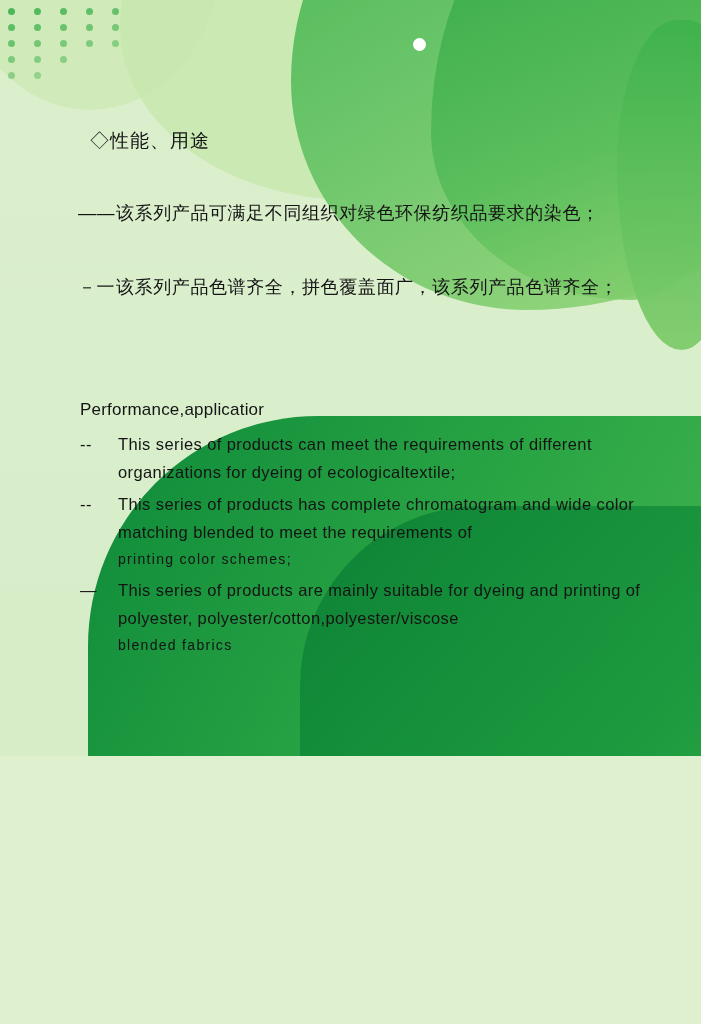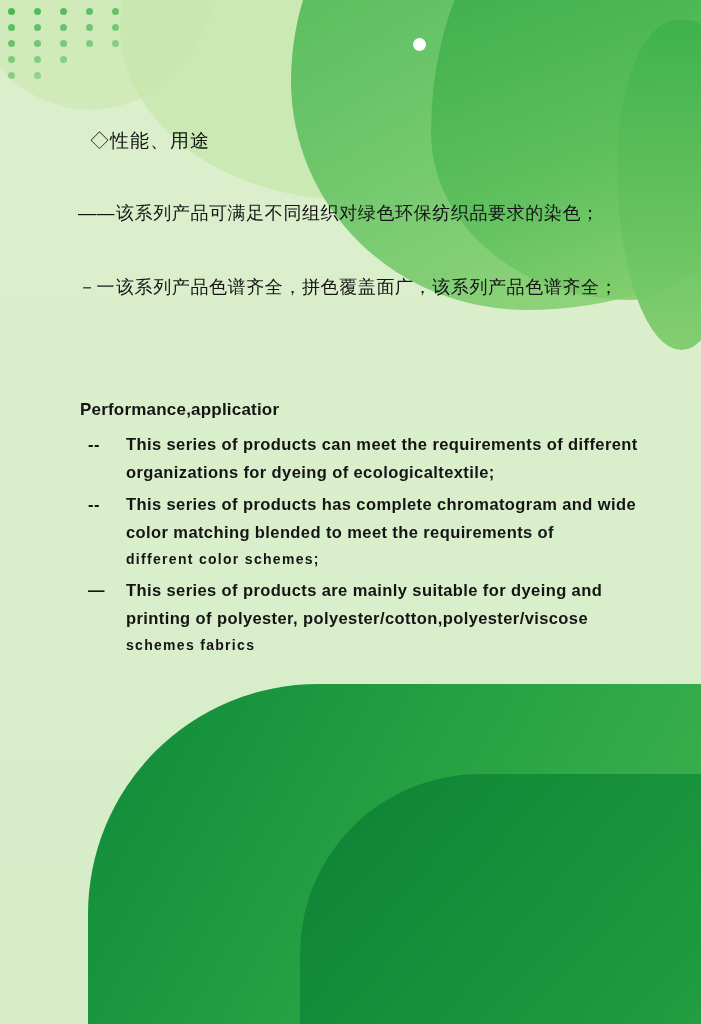--- a/index.html
+++ b/index.html
@@ -9,21 +9,21 @@
   body {
     width: 701px;
     height: 1024px;
     background: #dff0cf;
     font-family: "Liberation Sans", sans-serif;
     overflow: hidden;
   }
   #page {
     position: relative;
     width: 701px;
-    height: 1024px;
+    height: 756px;
     background: linear-gradient(180deg, #dcefcd 0%, #d9eecb 55%, #d6edc8 100%);
     overflow: hidden;
   }
 
   
   .deco {
     position: absolute;
     pointer-events: none;
   }
 
@@ -152,34 +152,32 @@
     display: inline-block;
     width: 38px;
   }
 
   .en-block {
     position: absolute;
     left: 80px;
     top: 400px;
     width: 580px;
     color: #141414;
-    font-weight: bold;
   }
   .en-title {
     font-size: 17px;
     margin-bottom: 10px;
     letter-spacing: 0.2px;
   }
   .en-item {
     font-size: 16.5px;
     line-height: 28px;
     margin-bottom: 4px;
     padding-left: 38px;
     letter-spacing: 0.4px;
-    margin-left: 8px;
   }
   .en-item .lead {
     margin-left: -38px;
     display: inline-block;
     width: 38px;
   }
   .en-sub {
     display: block;
     font-size: 14px;
     letter-spacing: 1.3px;
@@ -239,23 +237,23 @@
 
     <div class="en-block">
       <div class="en-title">Performance,applicatior</div>
 
       <div class="en-item">
         <span class="lead">--</span><span>This series of products can meet the requirements of different organizations for dyeing of ecologicaltextile;</span>
       </div>
 
       <div class="en-item">
         <span class="lead">--</span><span>This series of products has complete chromatogram and wide color matching blended to meet the requirements of</span>
-        <span class="en-sub">different color schemes;</span>
+        <span class="en-sub">printing color schemes;</span>
       </div>
 
       <div class="en-item">
         <span class="lead">—</span><span>This series of products are mainly suitable for dyeing and printing of polyester, polyester/cotton,polyester/viscose</span>
-        <span class="en-sub">schemes fabrics</span>
+        <span class="en-sub">blended fabrics</span>
       </div>
     </div>
 
   </div>
 </div>
 
 </body></html>

